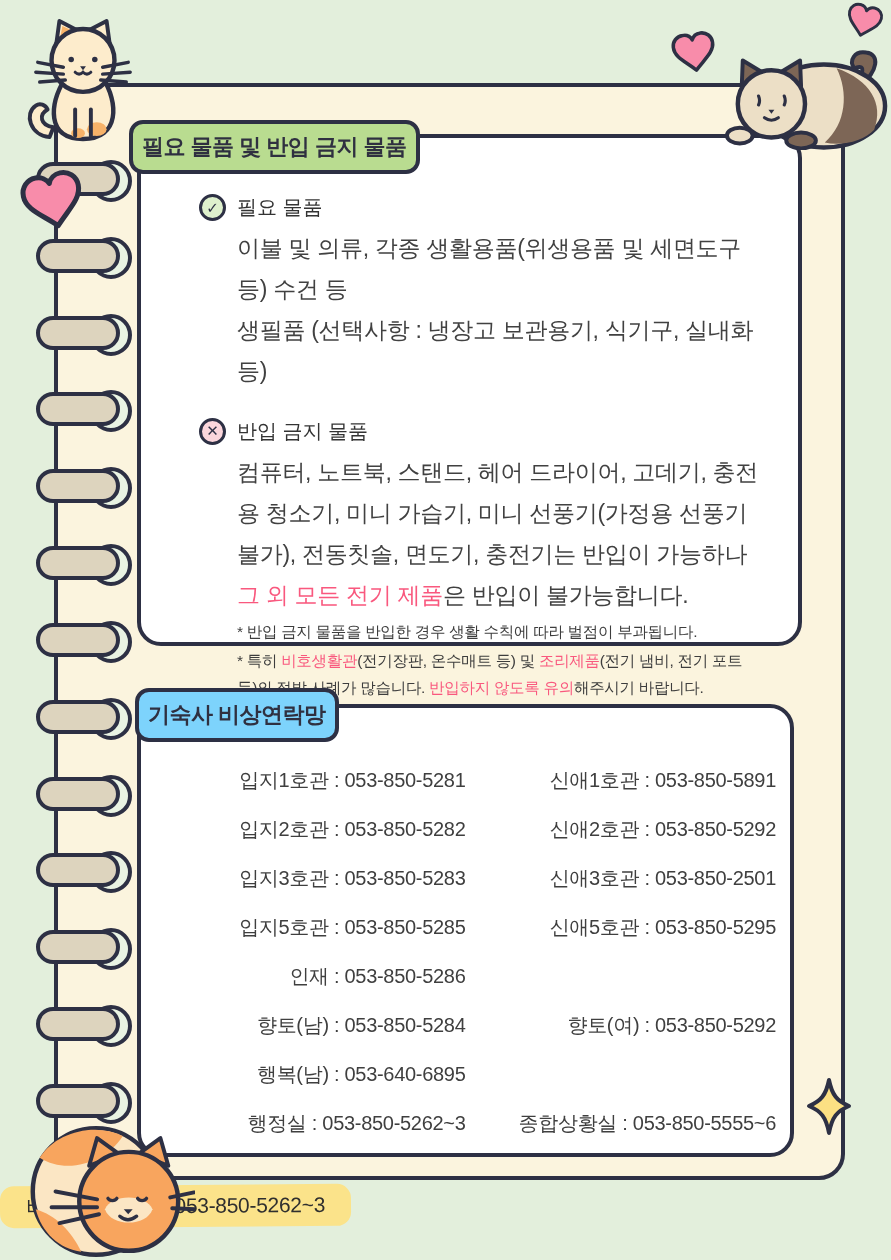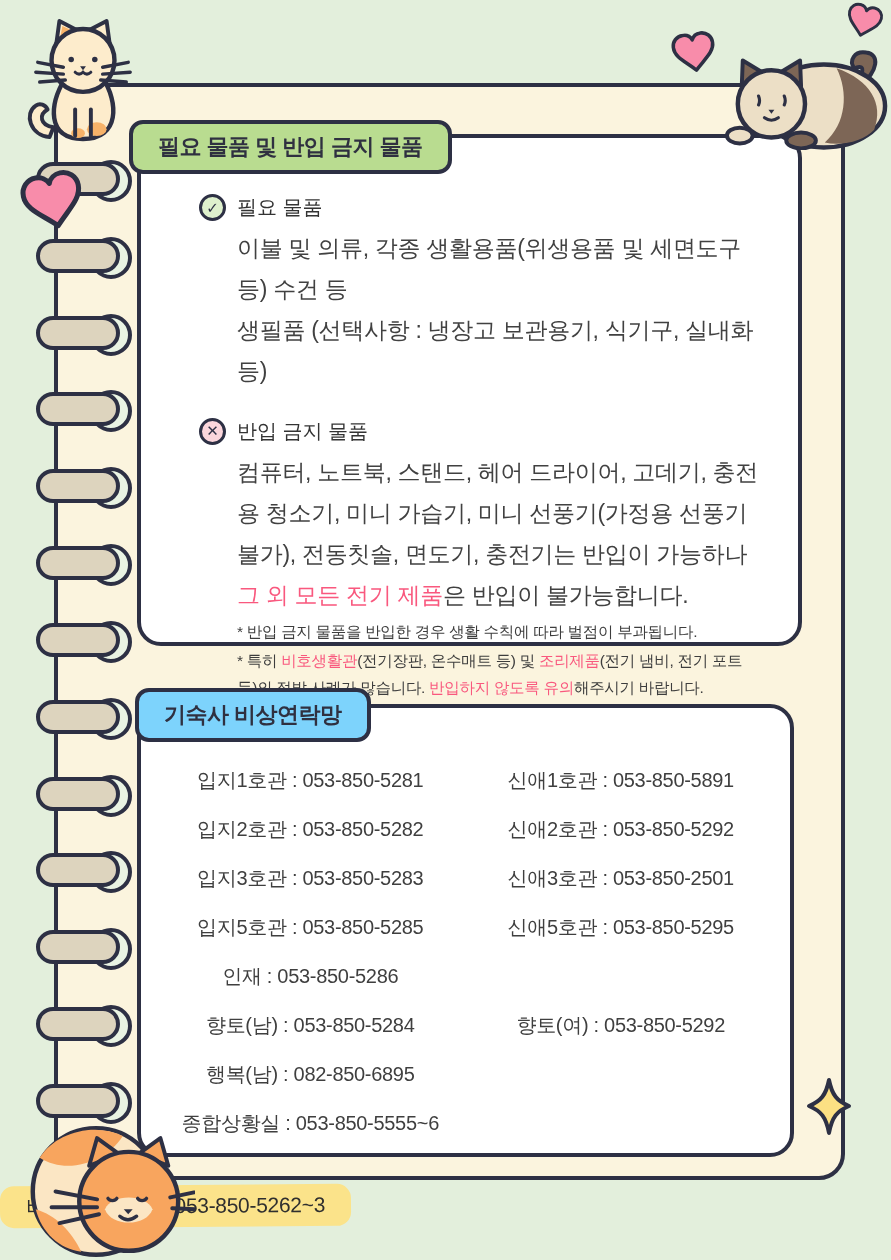--- a/index.html
+++ b/index.html
@@ -25,21 +25,21 @@
     content:"";position:absolute;left:54px;top:1px;width:34px;height:34px;
     border:4px solid #2d3044;border-radius:50%;background:#e9f3e3;
   }
   .ring::after{ 
     content:"";position:absolute;left:0;top:3px;width:76px;height:26px;
     border:4px solid #2d3044;border-radius:18px;background:#ddd4be;
   }
   
   .badge{
     position:absolute;z-index:3;font-weight:bold;font-size:22px;color:#2f3040;
-    border:4px solid #2d3044;border-radius:14px;padding:8px 25px;
+    border:4px solid #2d3044;border-radius:14px;padding:8px 9px;
     letter-spacing:-0.5px;white-space:nowrap;
   }
   .badge.green{left:71px;top:33px;background:#b9dc90}
   .badge.yellow{left:77px;top:601px;background:#7dd3fc}
   
   .card{
     position:absolute;background:#ffffff;border:4px solid #2d3044;
     border-radius:24px;box-sizing:border-box;z-index:2;
   }
   .card1{left:79px;top:47px;width:665px;height:512px;padding:56px 36px 0 58px}
@@ -54,21 +54,21 @@
   }
   .circle-icon.check{background:#def0cd}
   .circle-icon.cross{background:#fbd6dc}
   .item-body{margin:7px 0 3px 38px;font-size:23px;line-height:1.78;color:#414141;
     word-break:break-all;letter-spacing:-0.3px}
   .item-note{margin:3px 0 0 38px;font-size:15.5px;line-height:1.72;color:#3d3d3d;
     word-break:break-all;letter-spacing:-0.3px}
   .pink{color:#f9587e}
   
   .contact-row{display:grid;grid-template-columns:1fr 1fr;height:49px;align-items:center}
-  .contact-cell{text-align:center;font-size:20px;color:#3f3f3f;letter-spacing:-0.3px}
+  .contact-cell{text-align:right;font-size:20px;color:#3f3f3f;letter-spacing:-0.3px}
   
   .footer{position:absolute;left:0;top:1185px;width:100%;text-align:left;z-index:3}
   .footer-highlight{
     display:inline-block;background:#fbe38a;border-radius:14px;
     padding:7px 26px;font-size:21px;color:#2f2f2f;letter-spacing:-0.3px;
     transform:rotate(-0.4deg);
   }
   .footer-highlight .phone-glyph{margin:0 4px}
   
   .deco{position:absolute;z-index:5}
@@ -150,23 +150,24 @@
       <div class="contact-cell">신애5호관 : 053-850-5295</div>
     </div>
     <div class="contact-row">
       <div class="contact-cell">인재 : 053-850-5286</div>
     </div>
     <div class="contact-row">
       <div class="contact-cell">향토(남) : 053-850-5284</div>
       <div class="contact-cell">향토(여) : 053-850-5292</div>
     </div>
     <div class="contact-row">
-      <div class="contact-cell">행복(남) : 082-850-6895</div>
-    </div>
-    <div class="contact-row">
+      <div class="contact-cell">행복(남) : 053-640-6895</div>
+    </div>
+    <div class="contact-row">
+      <div class="contact-cell">행정실 : 053-850-5262~3</div>
       <div class="contact-cell">종합상황실 : 053-850-5555~6</div>
     </div>
   </div>
 
   <svg class="sparkle" width="46" height="60" viewBox="0 0 46 60">
     <path d="M23 3 C26 18 31 24 43 29 C31 34 26 40 23 56 C20 40 15 34 3 29 C15 24 20 18 23 3 Z" fill="#fce083" stroke="#2d3044" stroke-width="4" stroke-linejoin="round"></path>
   </svg>
 </div>
 
 <div class="footer">

